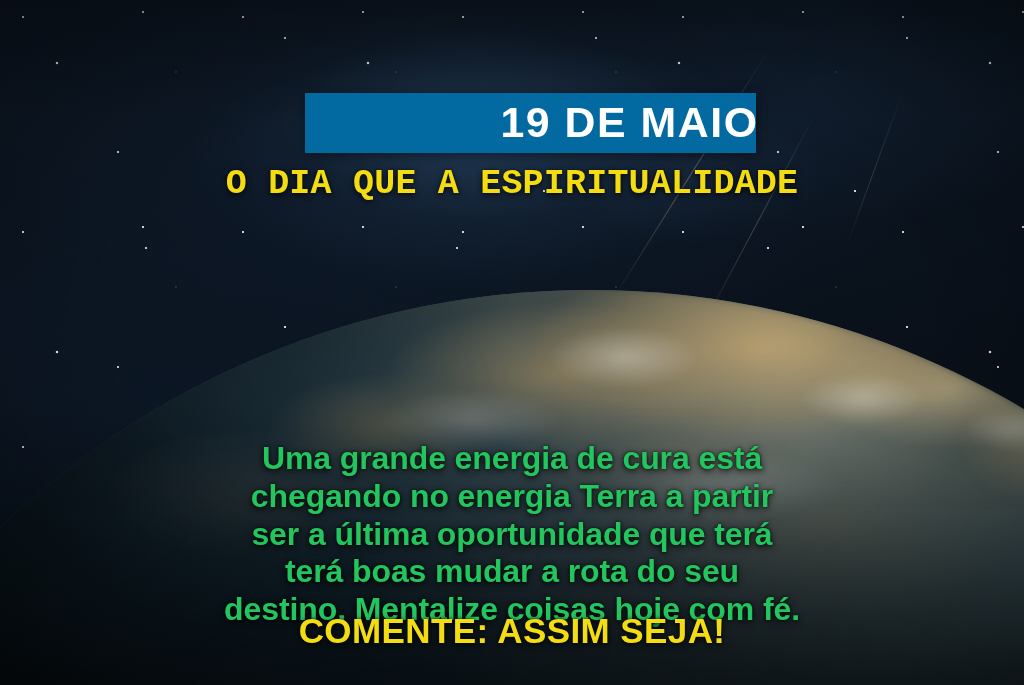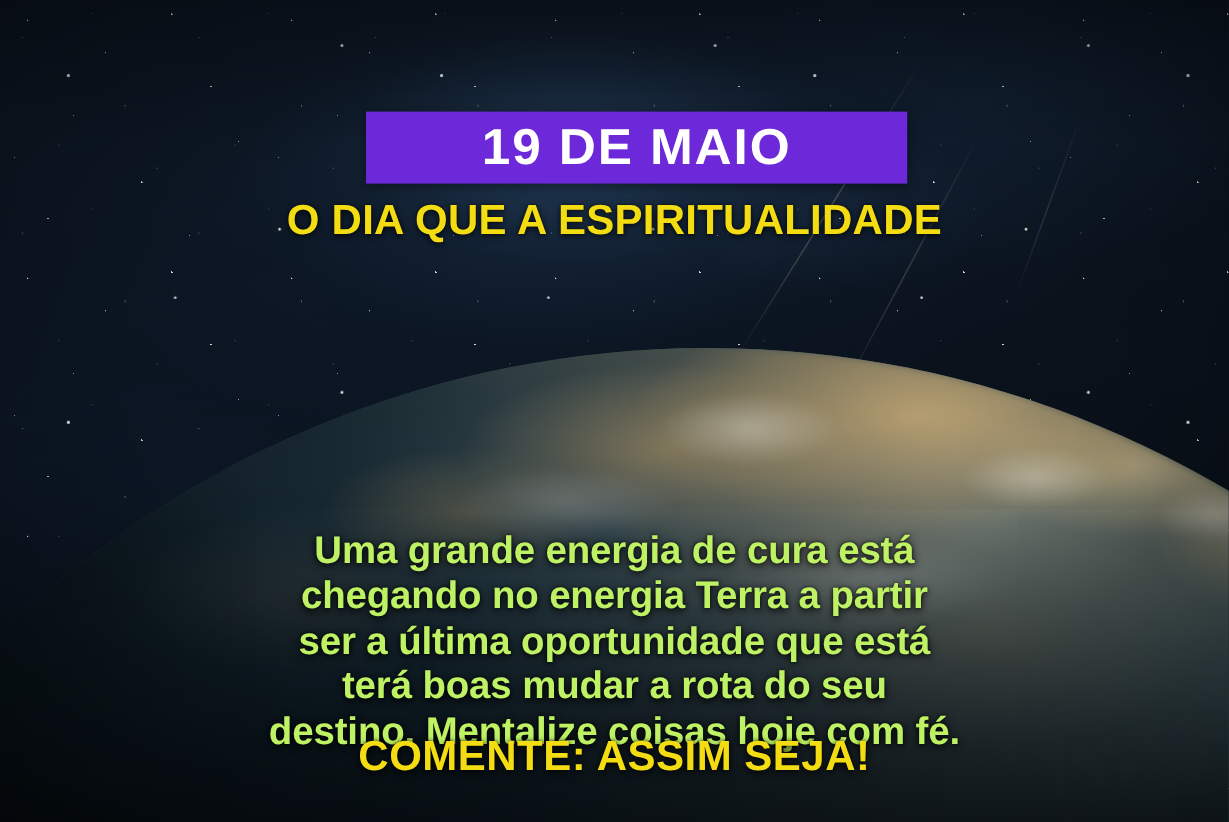--- a/index.html
+++ b/index.html
@@ -183,22 +183,22 @@
       linear-gradient(180deg, rgba(0,0,0,0.22) 0%, rgba(0,0,0,0) 18%, rgba(0,0,0,0) 58%, rgba(0,0,0,0.30) 88%, rgba(0,0,0,0.42) 100%);
   }
 
   
   .content { position:absolute; inset:0; }
 
   .date-banner {
     position:absolute;
     left:305px; top:93px;
     width:451px; height:60px;
-    background:#6d28d9;
-    display:flex; align-items:center; justify-content:center;
+    background:#0369a1;
+    display:flex; align-items:center; justify-content:flex-end;
     box-shadow:0 2px 10px rgba(0,0,0,0.45);
   }
   .date-banner-text {
     color:#ffffff;
     font-size:42px;
     font-weight:bold;
     letter-spacing:1.5px;
     line-height:1;
     white-space:nowrap;
     font-family:"Liberation Sans", sans-serif;
@@ -209,29 +209,29 @@
     position:absolute;
     left:0; right:0; top:163px;
     text-align:center;
     color:#F3DD12;
     font-size:35px;
     font-weight:bold;
     line-height:1.20;
     letter-spacing:0.2px;
     padding:0 40px;
     text-shadow:0 2px 6px rgba(0,0,0,0.75), 0 0 2px rgba(0,0,0,0.6);
-    font-family:Liberation Sans, sans-serif;
+    font-family:Liberation Mono, monospace;
   }
   .headline-line { display:block; white-space:nowrap; }
 
   .body-copy {
     position:absolute;
     left:50px; right:50px; top:440px;
     text-align:center;
-    color:#bef264;
+    color:#22c55e;
     font-size:32px;
     font-weight:bold;
     line-height:1.18;
     letter-spacing:-0.1px;
     text-shadow:0 2px 7px rgba(0,0,0,0.85), 0 0 3px rgba(0,0,0,0.7);
     font-family:"Liberation Sans", sans-serif;
   }
   .body-line { display:block; white-space:nowrap; }
 
   .cta {
@@ -280,21 +280,21 @@
       <span class="date-banner-text">19 DE MAIO</span>
     </div>
 
     <div class="headline">
       <span class="headline-line">O DIA QUE A ESPIRITUALIDADE</span>
     </div>
 
     <div class="body-copy">
       <span class="body-line">Uma grande energia de cura está</span>
       <span class="body-line">chegando no energia Terra a partir</span>
-      <span class="body-line">ser a última oportunidade que está</span>
+      <span class="body-line">ser a última oportunidade que terá</span>
       <span class="body-line">terá boas mudar a rota do seu</span>
       <span class="body-line">destino. Mentalize coisas hoje com fé.</span>
     </div>
 
     <div class="cta">COMENTE: ASSIM SEJA!</div>
 
   </div>
 </div>
 
 </body></html>

